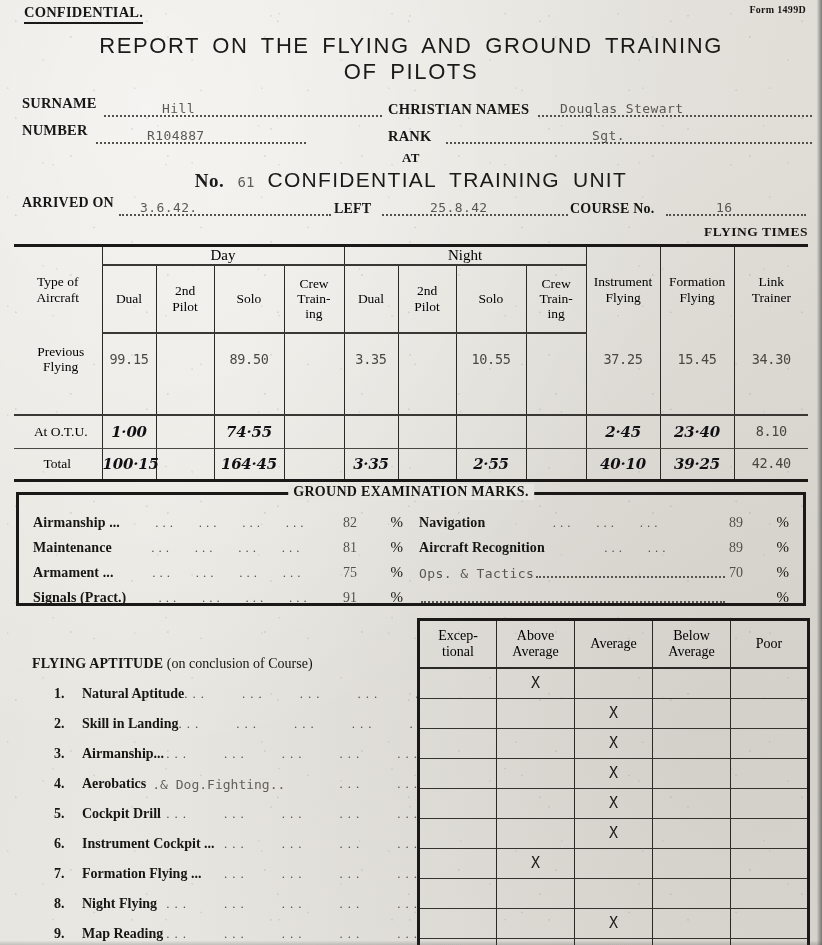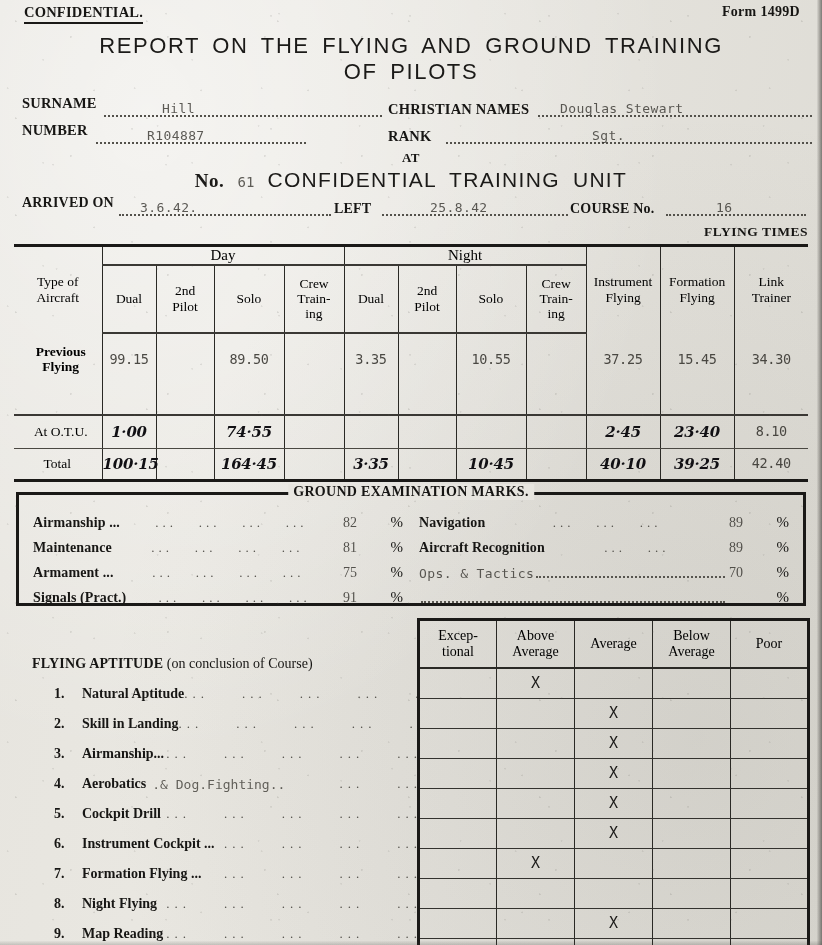--- a/index.html
+++ b/index.html
@@ -47,21 +47,21 @@
   .hand{
     font-family:"DejaVu Serif", serif;
     font-style:italic;font-weight:bold;color:#111014;
     font-size:15px;letter-spacing:-.2px;
   }
 
   
   #topbar{position:relative;height:24px;padding-top:5px;}
   #confidential{position:absolute;left:10px;top:4px;font-weight:bold;font-size:14.5px;
     letter-spacing:.2px;border-bottom:2.5px solid #1a1917;padding-bottom:1px;}
-  #formno{position:absolute;right:8px;top:4px;font-weight:bold;font-size:14px;letter-spacing:.3px;}
+  #formno{position:absolute;right:2px;top:4px;font-weight:bold;font-size:10px;letter-spacing:.3px;}
 
   
   #title{text-align:center;font-family:"Liberation Sans", sans-serif;
     font-size:22px;letter-spacing:1.6px;line-height:1.18;margin-top:4px;color:#1b1a18;word-spacing:5px;}
   #title .l2{display:block;}
 
   
   .nameline{position:relative;height:27px;font-size:14.5px;}
   .lbl{font-weight:bold;letter-spacing:.2px;}
   .dots{
@@ -241,21 +241,21 @@
             <div style="line-height:1.15;">2nd<br>Pilot</div>
           </td>
       <td class="hcell rule">Solo</td>
       <td class="hcell rule">
             <div style="line-height:1.12;">Crew<br>Train-<br>ing</div>
           </td>
     </tr>
 
     <tr>
       <td class="rowlabel prevcell noleft">
-        <div style="line-height:1.15;font-weight:bold;">Previous<br>Flying</div>
+        <div style="line-height:1.15;">Previous<br>Flying</div>
           </td>
       <td class="prevcell"><span class="cellval">99.15</span></td>
       <td class="prevcell"><span class="cellval"></span></td>
       <td class="prevcell"><span class="cellval">89.50</span></td>
       <td class="prevcell"><span class="cellval"></span></td>
       <td class="prevcell"><span class="cellval">3.35</span></td>
       <td class="prevcell"><span class="cellval"></span></td>
       <td class="prevcell"><span class="cellval">10.55</span></td>
       <td class="prevcell"><span class="cellval"></span></td>
       <td class="prevcell"><span class="cellval">37.25</span></td>
@@ -294,21 +294,21 @@
     </tr>
 
     <tr>
       <td class="rowlabel r noleft thick-bot" style="height:30px;">Total</td>
       <td class="thick-bot"><span class="hand">100·15</span></td>
       <td class="thick-bot"><span class="hand"></span></td>
       <td class="thick-bot"><span class="hand">164·45</span></td>
       <td class="thick-bot"><span class="hand"></span></td>
       <td class="thick-bot"><span class="hand">3·35</span></td>
       <td class="thick-bot"><span class="hand"></span></td>
-      <td class="thick-bot"><span class="hand">10·45</span></td>
+      <td class="thick-bot"><span class="hand">2·55</span></td>
       <td class="thick-bot"><span class="hand"></span></td>
       <td class="thick-bot"><span class="hand">40·10</span></td>
       <td class="thick-bot"><span class="hand">39·25</span></td>
       <td class="thick-bot noright"><span class="cellval">42.40</span></td>
     </tr>
   </tbody>
     </table>
 
   <div id="gebox">
     <div id="getitle" class="ink">GROUND EXAMINATION MARKS.</div>

